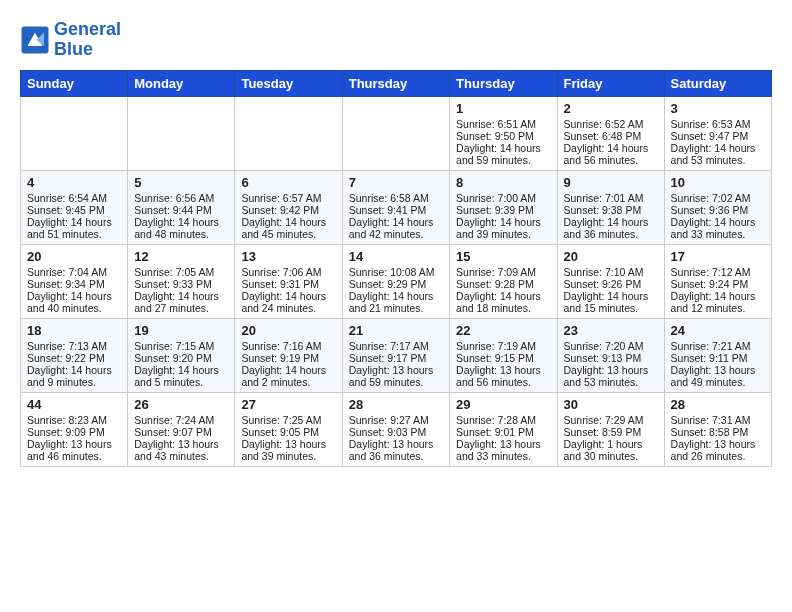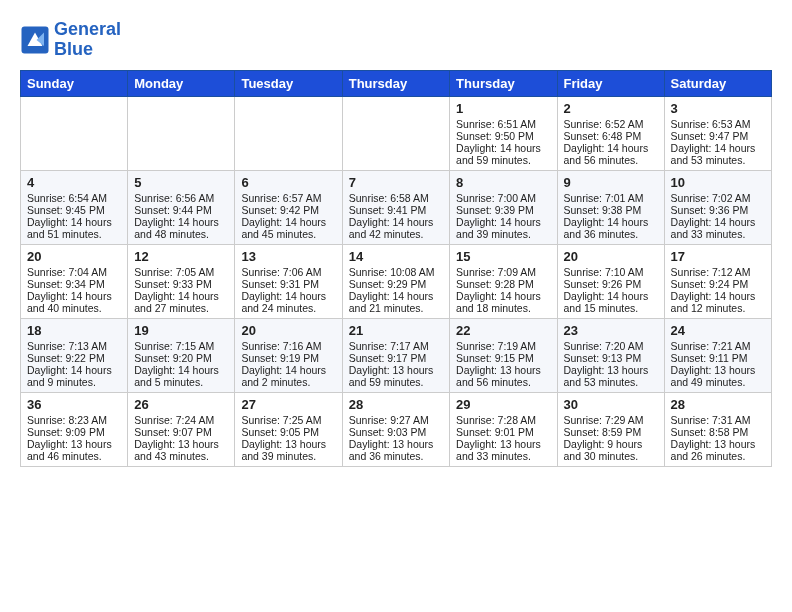--- a/index.html
+++ b/index.html
@@ -142,22 +142,22 @@
       <tr>
         <td><span class="day-num">18</span><span>Sunrise: 7:13 AM</span><br><span>Sunset: 9:22 PM</span><br><span>Daylight: 14 hours and 9 minutes.</span></td>
         <td><span class="day-num">19</span><span>Sunrise: 7:15 AM</span><br><span>Sunset: 9:20 PM</span><br><span>Daylight: 14 hours and 5 minutes.</span></td>
         <td><span class="day-num">20</span><span>Sunrise: 7:16 AM</span><br><span>Sunset: 9:19 PM</span><br><span>Daylight: 14 hours and 2 minutes.</span></td>
         <td><span class="day-num">21</span><span>Sunrise: 7:17 AM</span><br><span>Sunset: 9:17 PM</span><br><span>Daylight: 13 hours and 59 minutes.</span></td>
         <td><span class="day-num">22</span><span>Sunrise: 7:19 AM</span><br><span>Sunset: 9:15 PM</span><br><span>Daylight: 13 hours and 56 minutes.</span></td>
         <td><span class="day-num">23</span><span>Sunrise: 7:20 AM</span><br><span>Sunset: 9:13 PM</span><br><span>Daylight: 13 hours and 53 minutes.</span></td>
         <td><span class="day-num">24</span><span>Sunrise: 7:21 AM</span><br><span>Sunset: 9:11 PM</span><br><span>Daylight: 13 hours and 49 minutes.</span></td>
       </tr>
       <tr>
-        <td><span class="day-num">36</span><span>Sunrise: 8:23 AM</span><br><span>Sunset: 9:09 PM</span><br><span>Daylight: 13 hours and 46 minutes.</span></td>
+        <td><span class="day-num">44</span><span>Sunrise: 8:23 AM</span><br><span>Sunset: 9:09 PM</span><br><span>Daylight: 13 hours and 46 minutes.</span></td>
         <td><span class="day-num">26</span><span>Sunrise: 7:24 AM</span><br><span>Sunset: 9:07 PM</span><br><span>Daylight: 13 hours and 43 minutes.</span></td>
         <td><span class="day-num">27</span><span>Sunrise: 7:25 AM</span><br><span>Sunset: 9:05 PM</span><br><span>Daylight: 13 hours and 39 minutes.</span></td>
         <td><span class="day-num">28</span><span>Sunrise: 9:27 AM</span><br><span>Sunset: 9:03 PM</span><br><span>Daylight: 13 hours and 36 minutes.</span></td>
         <td><span class="day-num">29</span><span>Sunrise: 7:28 AM</span><br><span>Sunset: 9:01 PM</span><br><span>Daylight: 13 hours and 33 minutes.</span></td>
-        <td><span class="day-num">30</span><span>Sunrise: 7:29 AM</span><br><span>Sunset: 8:59 PM</span><br><span>Daylight: 9 hours and 30 minutes.</span></td>
+        <td><span class="day-num">30</span><span>Sunrise: 7:29 AM</span><br><span>Sunset: 8:59 PM</span><br><span>Daylight: 1 hours and 30 minutes.</span></td>
         <td><span class="day-num">28</span><span>Sunrise: 7:31 AM</span><br><span>Sunset: 8:58 PM</span><br><span>Daylight: 13 hours and 26 minutes.</span></td>
       </tr>
     </tbody>
 </table>
 
 </body></html>

